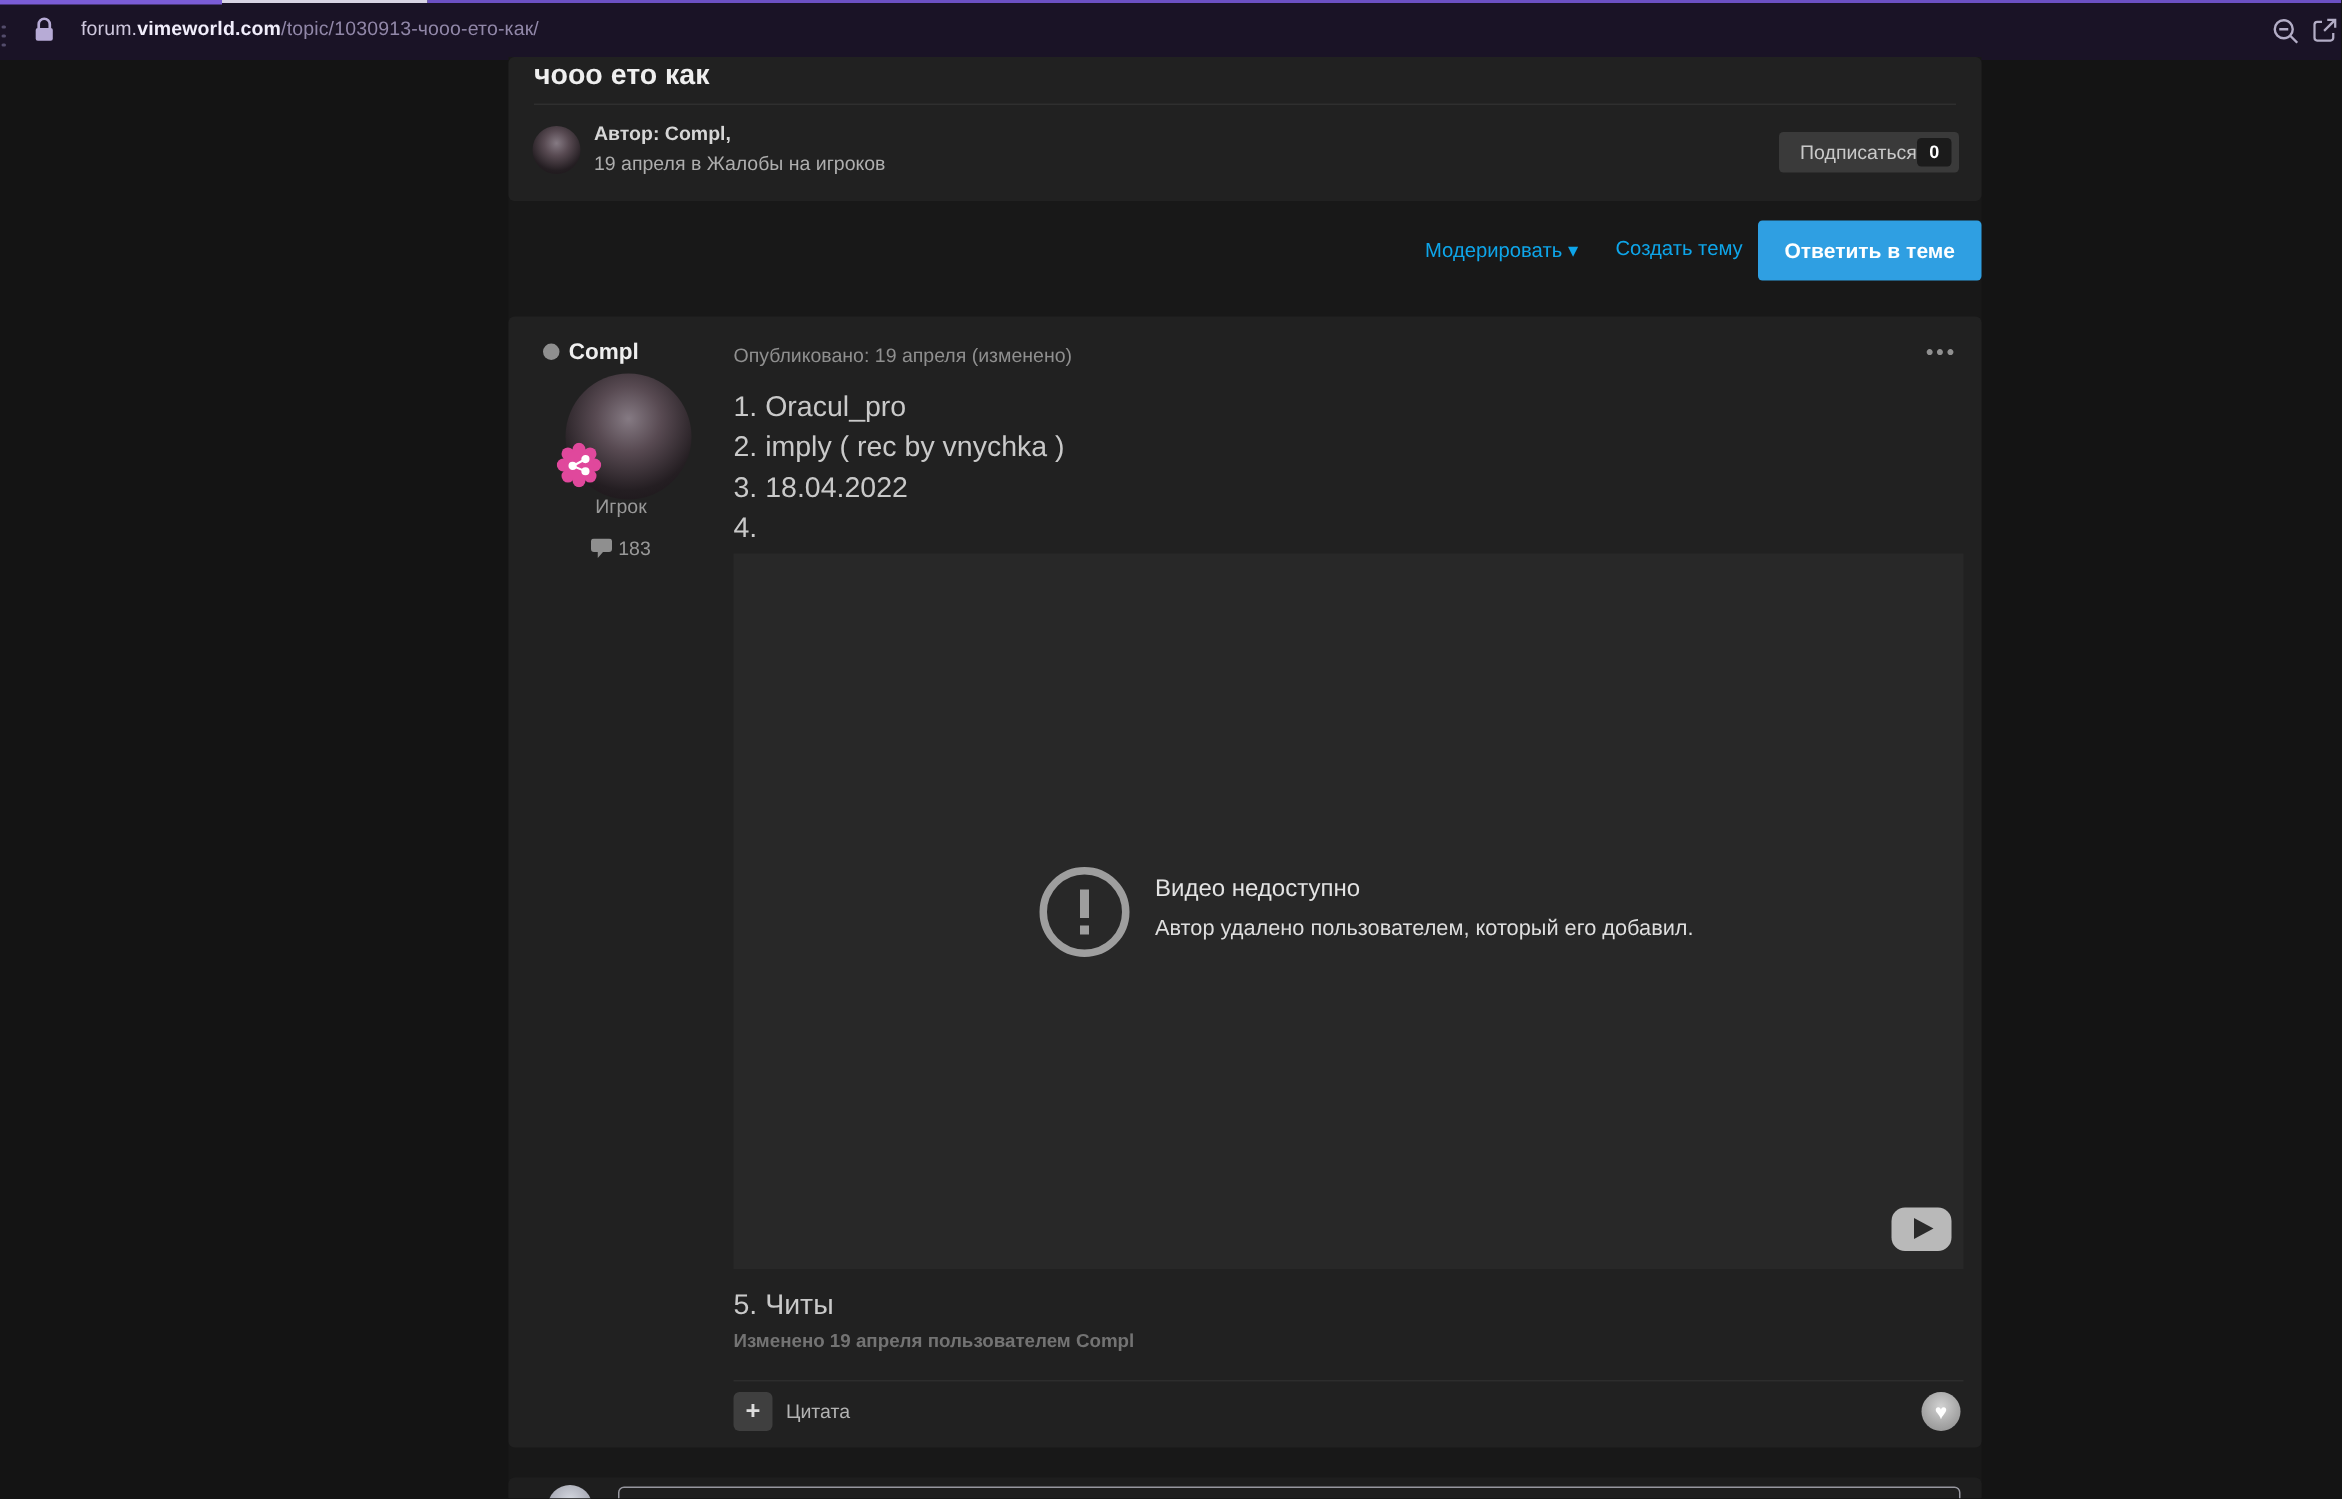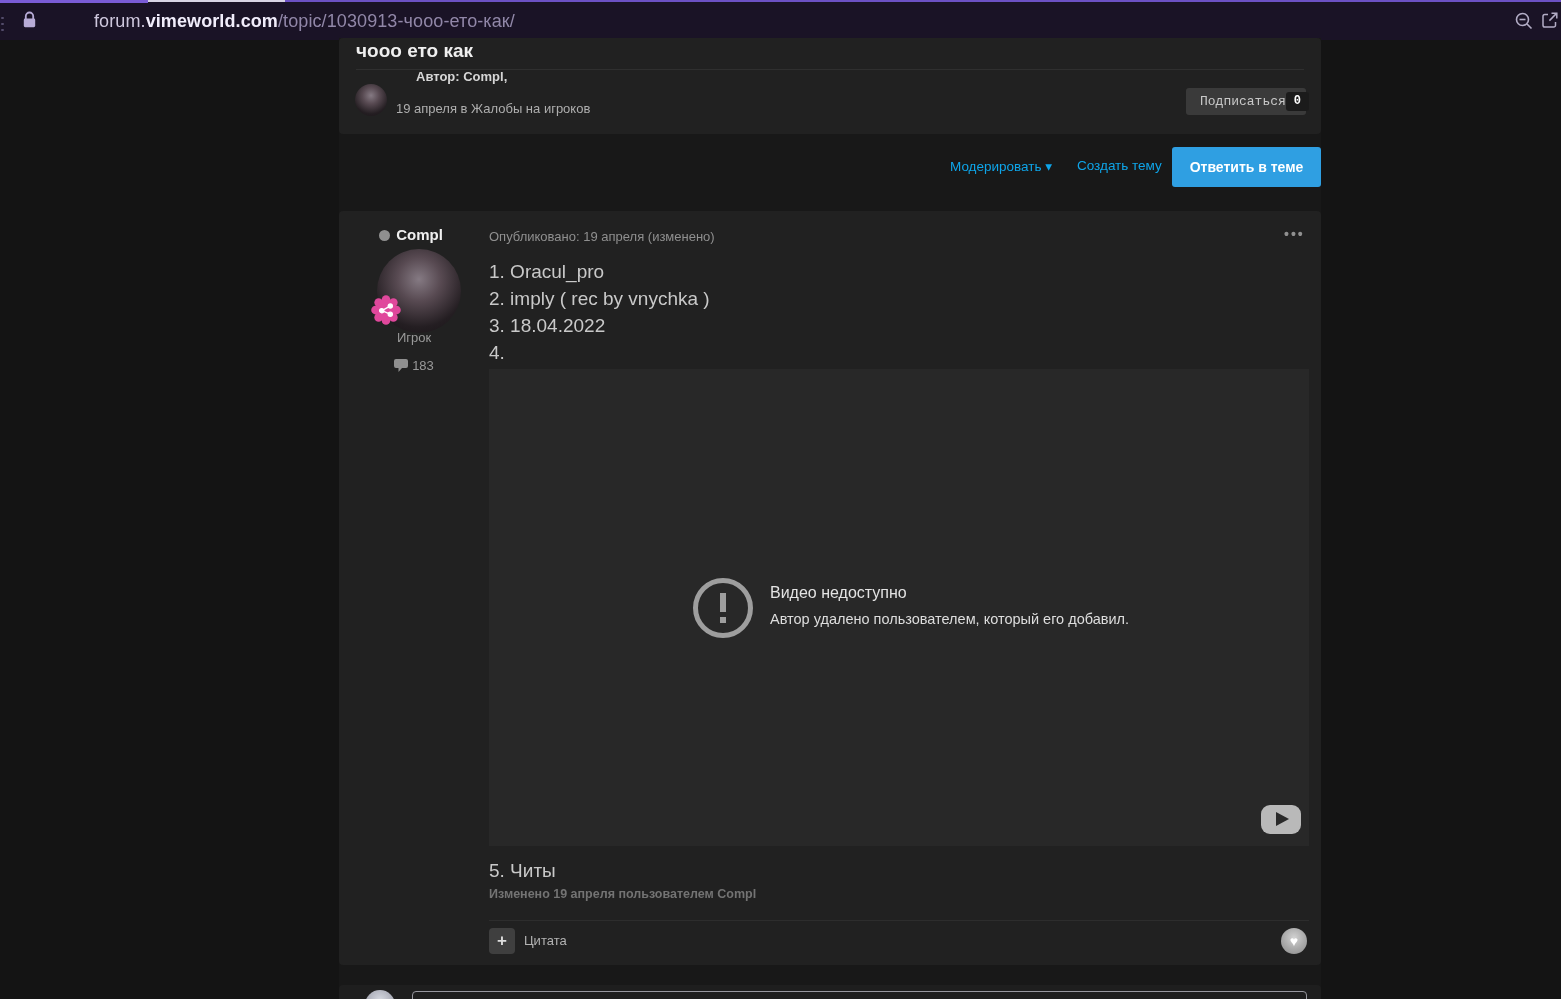--- a/index.html
+++ b/index.html
@@ -9,50 +9,50 @@
 
   
   .chrome{left:0;top:0;width:1561px;height:40px;background:#1a1326;}
   .tabseg{top:0;height:3px;}
   .seg1{left:0;width:148px;background:#7a5cd6;}
   .seg2{left:148px;width:137px;height:2px;background:#d8d4e4;}
   .seg3{left:285px;width:1276px;height:2px;background:#6c51c4;}
   .drag-dots{left:1px;top:13px;width:4px;}
   .drag-dots i{display:block;width:2.5px;height:2.5px;border-radius:50%;background:#534c6b;margin:3.5px 0;}
   .lock{left:22px;top:11px;}
-  .urlbar{left:54px;top:11px;font-size:18px;letter-spacing:.1px;color:#cfc8de;white-space:nowrap;margin-left:40px;}
+  .urlbar{left:54px;top:11px;font-size:13px;letter-spacing:.1px;color:#cfc8de;white-space:nowrap;}
   .urlbar .dom{color:#f1edfb;font-weight:bold;}
   .urlbar .path{color:#9187a8;}
   .chrome-ic{top:11px;}
   .ic-zoom{left:1514px;}
   .ic-send{left:1541px;}
 
   
   .colbg{left:339px;top:38px;width:982px;height:961px;background:#181818;}
 
   .panel{background:#212121;border-radius:4px;}
   .topic-head{left:339px;top:38px;width:982px;height:96px;}
   .topic-title{left:356px;top:40px;font-size:19px;font-weight:bold;color:#efefef;}
   .avatar{border-radius:50%;background:radial-gradient(circle at 50% 36%,#857a83 0%,#584a52 32%,#241e22 70%,#171215 100%);}
   .subscribe{left:1186px;top:88px;width:120px;height:27px;background:#3a3a3a;border:none;border-radius:3px;
-             color:#c9c9c9;font-size:13px;font-family:Liberation Mono, monospace;display:flex;align-items:center;cursor:pointer;padding:0 5px 0 14px;}
+             color:#c9c9c9;font-size:13px;font-family:Liberation Sans, sans-serif;display:flex;align-items:center;cursor:pointer;padding:0 5px 0 14px;}
   .subscribe .lbl{flex:1;text-align:center;}
   .subscribe .badge{background:#1b1b1b;color:#fff;font-weight:bold;font-size:12px;border-radius:3px;
                     min-width:23px;height:19px;line-height:19px;text-align:center;}
 
   
   .link{color:#0ea5e9;font-size:13.5px;text-decoration:none;cursor:pointer;}
   .lk-moder{left:950px;top:158px;}
   .lk-create{left:1077px;top:158px;}
   .btn-reply{left:1172px;top:147px;width:149px;height:40px;background:#2f9fe2;border:none;border-radius:3px;
              color:#fff;font-weight:bold;font-size:14px;font-family:inherit;cursor:pointer;}
 
   
   .post{left:339px;top:211px;width:982px;height:754px;}
-  .p-authrow{left:336px;top:226px;width:150px;text-align:center;color:#efefef;font-size:15px;font-weight:bold;}
+  .p-authrow{left:319px;top:226px;width:150px;text-align:center;color:#efefef;font-size:15px;font-weight:bold;}
   .p-authrow .dot{display:inline-block;width:11px;height:11px;border-radius:50%;background:#8f8f8f;margin-right:6px;vertical-align:-1px;}
   .p-avatar{left:377px;top:249px;width:84px;height:84px;}
   .p-flower{left:371px;top:295px;}
   .p-role{left:339px;top:330px;width:150px;text-align:center;font-size:13px;color:#999;}
   .p-count{left:339px;top:358px;width:150px;text-align:center;font-size:13px;color:#999;}
   .p-count svg{vertical-align:-2px;margin-right:4px;}
   .p-meta{left:489px;top:229px;font-size:13px;color:#8f8f8f;}
   .p-menu{left:1284px;top:226px;font-size:14px;font-weight:bold;letter-spacing:2px;color:#909090;cursor:pointer;}
   .p-line{left:489px;font-size:19px;color:#c9c9c9;}
   .pl0{top:261px;} .pl1{top:288px;} .pl2{top:315px;} .pl3{top:342px;}
@@ -123,21 +123,21 @@
         </svg>
     </span>
   </div>
 
   <div class="abs colbg"></div>
 
   <section class="abs panel topic-head">
     <h1 class="abs topic-title" style="left:17px;top:2px;margin:0;">чооо ето как</h1>
     <div class="abs" style="left:17px;top:31px;width:948px;height:1px;background:#2f2f2f;"></div>
     <div class="abs avatar" style="left:16px;top:46px;width:32px;height:32px;"></div>
-    <div class="abs" style="left:57px;top:31px;font-size:13px;font-weight:bold;color:#d6d6d6;margin-left:20px;">Автор: Compl,</div>
+    <div class="abs" style="left:57px;top:43px;font-size:13px;font-weight:bold;color:#d6d6d6;">Автор: Compl,</div>
     <div class="abs" style="left:57px;top:63px;font-size:13px;color:#aeaeae;">19 апреля в Жалобы на игроков</div>
     <button class="abs subscribe" style="left:847px;top:50px;">
       <span class="lbl">Подписаться</span>
       <span class="badge">0</span>
     </button>
   </section>
 
   <a class="abs link lk-moder">Модерировать ▾</a>
   <a class="abs link lk-create">Создать тему</a>
   <button class="abs btn-reply">Ответить в теме</button>

